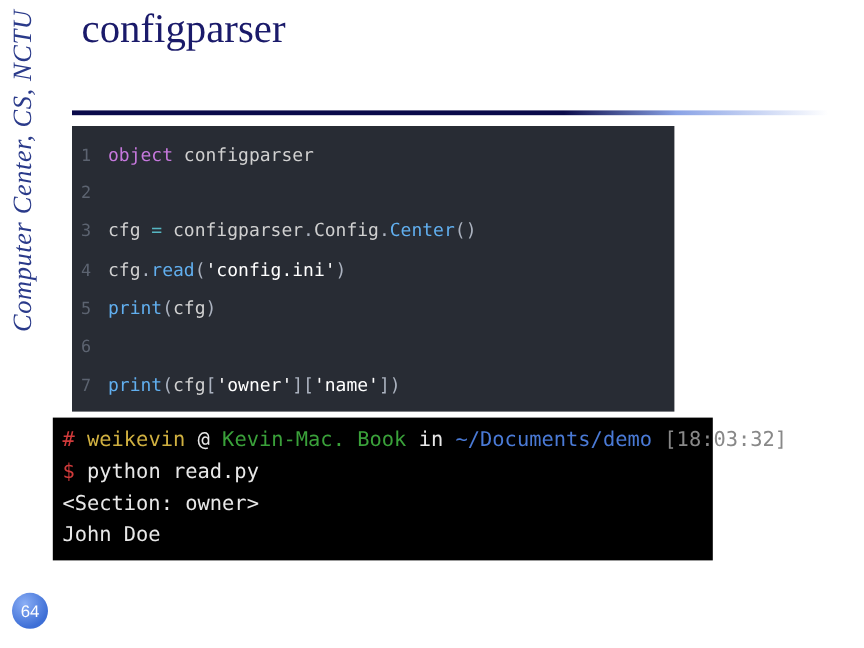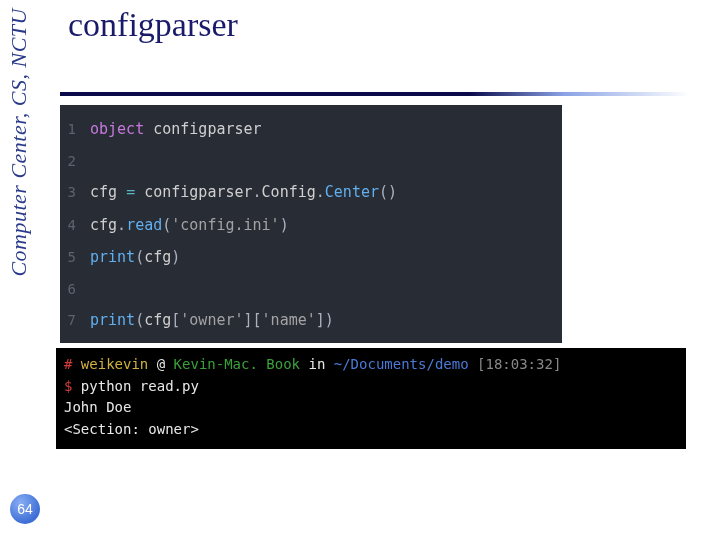--- a/index.html
+++ b/index.html
@@ -47,30 +47,30 @@
     color: #abb2bf;
   }
   .code-line { display: flex; align-items: baseline; padding: 2px 0; }
   .lineno { width: 30px; text-align: right; color: #5c6370; padding-right: 14px; font-size: 14px; }
   .code { white-space: pre; }
   .kw { color: #c678dd; }
   .ident { color: #d0d0d0; }
   .op { color: #56b6c2; }
   .d { color: #abb2bf; }
   .fn { color: #61afef; }
-  .str { color: #a3a3a3; }
+  .str { color: #ffffff; }
   .terminal {
     position: absolute;
-    left: 56px;
+    left: 44px;
     top: 348px;
-    width: 630px;
+    width: 550px;
     background: #000;
     color: #e6e6e6;
     font-family: Consolas, Menlo, monospace;
-    font-size: 14px;
+    font-size: 17px;
     line-height: 1.55;
     padding: 6px 8px 8px 8px;
   }
   .t-line { white-space: pre; }
   .tred { color: #d13b3b; }
   .tyellow { color: #d0b040; }
   .tgreen { color: #3aa13a; }
   .tgray { color: #888; }
   .tblue { color: #4a7ad6; }
   .twhite { color: #e8e8e8; }
@@ -127,21 +127,21 @@
       </div>
       <div class="code-line">
         <span class="lineno">7</span>
         <span class="code"><span class="fn">print</span><span class="d">(</span><span class="ident">cfg</span><span class="d">[</span><span class="str">'owner'</span><span class="d">][</span><span class="str">'name'</span><span class="d">])</span></span>
       </div>
     </div>
 
   <div class="terminal">
       <div class="t-line"><span class="tred"># </span><span class="tyellow">weikevin</span><span class="twhite"> @ </span><span class="tgreen">Kevin-Mac. Book</span><span class="twhite"> in </span><span class="tblue">~/Documents/demo</span><span class="twhite"> </span><span class="tgray">[18:03:32]</span></div>
       <div class="t-line"><span class="tred">$ </span><span class="twhite">python read.py</span></div>
+      <div class="t-line"><span class="twhite">&lt;Section: owner&gt;</span></div>
       <div class="t-line"><span class="twhite">John Doe</span></div>
-      <div class="t-line"><span class="twhite">&lt;Section: owner&gt;</span></div>
     </div>
 
   <div class="page-num">
     <span>64</span>
   </div>
 
 </div>
 
 </body></html>

